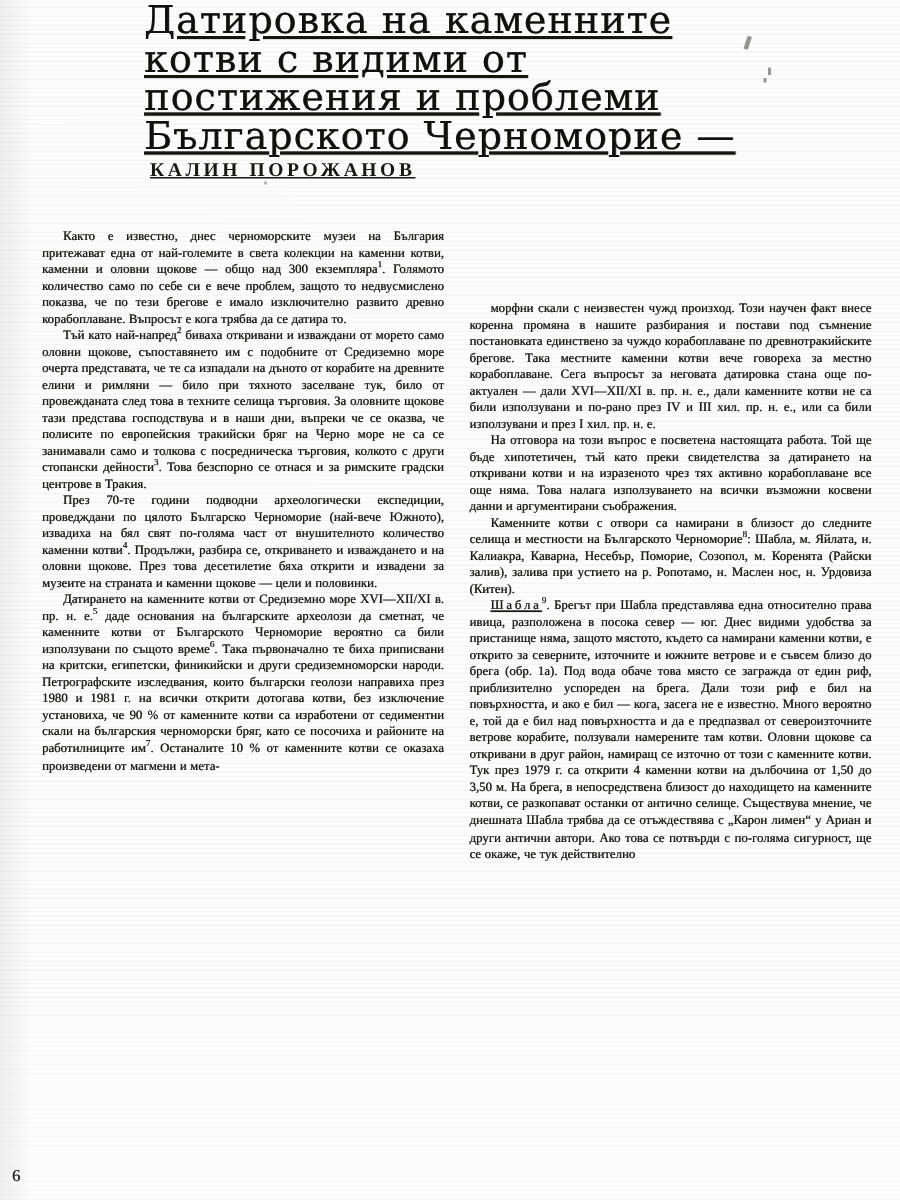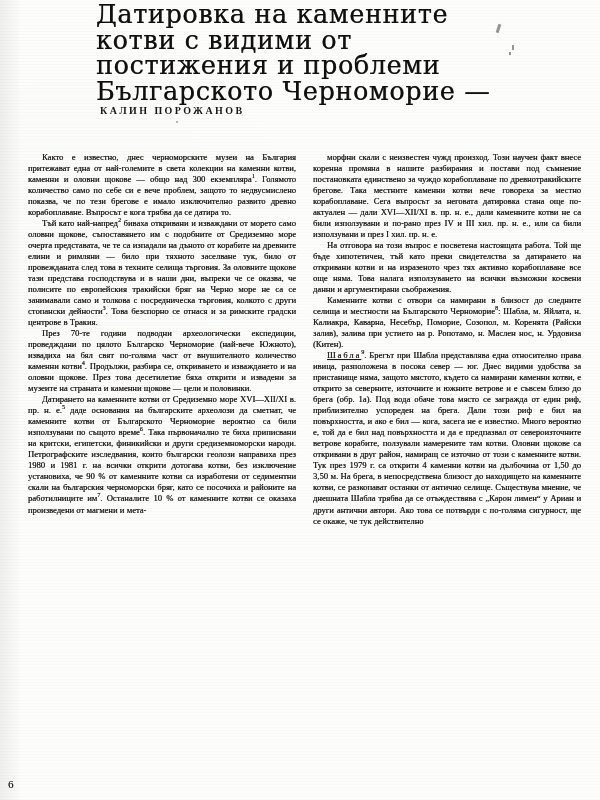--- a/index.html
+++ b/index.html
@@ -16,40 +16,42 @@
     font-family: "Liberation Serif", "DejaVu Serif", serif;
     color: #17150f;
   }
 
   
   .title-block {
     position: absolute;
     left: 96px;
     top: 2px;
     width: 470px;
+    text-decoration: underline;
   }
   .title-line {
     font-family: "DejaVu Serif", "Liberation Serif", serif;
     font-size: 25.5px;
     line-height: 25.5px;
     font-weight: 400;
     letter-spacing: 0.6px;
     color: #12100c;
     white-space: nowrap;
     text-shadow: 0.35px 0 0 rgba(20,18,14,0.55), 0 0.3px 0 rgba(20,18,14,0.32);
   }
   .byline {
     position: absolute;
     left: 100px;
     top: 105px;
     font-family: "Liberation Serif", "DejaVu Serif", serif;
-    font-size: 10px;
+    font-size: 13px;
     letter-spacing: 2.4px;
     font-weight: 700;
     color: #1a1813;
+    text-decoration: underline;
   }
 
   
   .columns {
     position: absolute;
     left: 0;
     top: 152px;
     width: 600px;
     height: 640px;
   }
@@ -58,21 +60,21 @@
     top: 0;
     width: 268px;
     font-size: 8.55px;
     line-height: 11.02px;
     text-align: justify;
     text-justify: inter-word;
     color: #1b1813;
     -webkit-font-smoothing: none;
   }
   .col-left  { left: 28px; }
-  .col-right { left: 313px; }
+  .col-right { left: 313px; margin-top: 48px; }
 
   .col p {
     margin: 0;
     text-indent: 14px;
     text-align: justify;
     word-spacing: 0.2px;
     text-shadow: 0.28px 0 0 rgba(24,21,16,0.60), 0 0.22px 0 rgba(24,21,16,0.30);
   }
   .col p:last-child { text-align: justify; }
 

